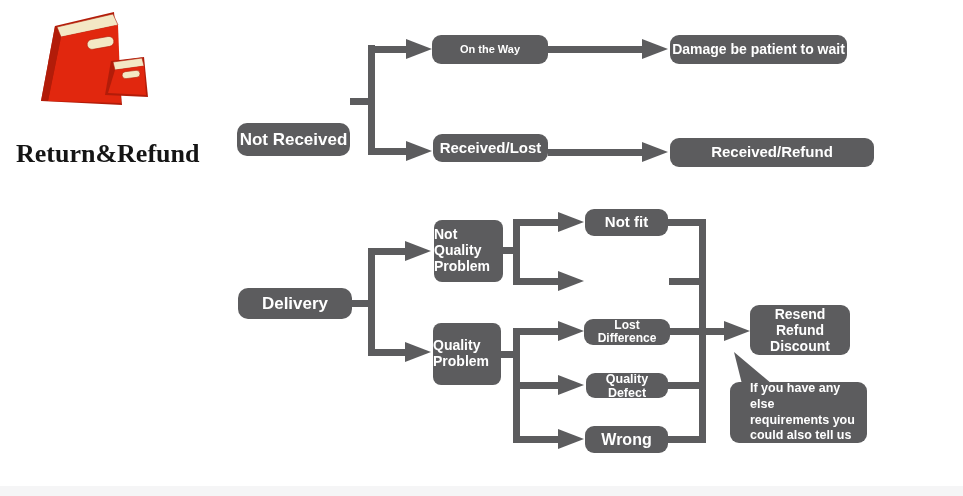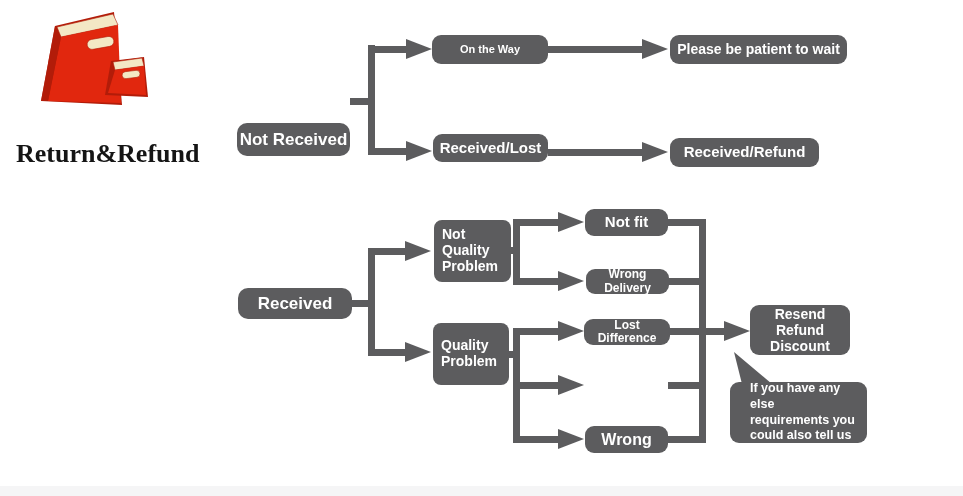--- a/index.html
+++ b/index.html
@@ -5,21 +5,21 @@
   html,body{margin:0;padding:0;background:#fff;}
   .stage{
     position:relative;width:963px;height:496px;background:#ffffff;overflow:hidden;
     font-family:"Liberation Sans",sans-serif;
   }
   .node{
     position:absolute;background:var(--node-gray,#5c5c5e);color:var(--label-white,#fff);
     font-weight:700;display:flex;align-items:center;justify-content:center;
     text-align:center;white-space:pre-line;line-height:1.12;border-radius:9px;
   }
-  .node.align-left{justify-content:flex-start;text-align:left;padding-left:8px;}
+  .node.align-left{justify-content:flex-start;text-align:left;}
   .hl,.vl{position:absolute;background:var(--node-gray,#5c5c5e);}
   .hl{height:7px;}
   .vl{width:7px;}
   .ar{
     position:absolute;width:0;height:0;
     border-top:10px solid transparent;border-bottom:10px solid transparent;
     border-left:26px solid var(--node-gray,#5c5c5e);
   }
   .logo-title{
     position:absolute;left:16px;top:124px;width:180px;
@@ -59,61 +59,61 @@
   <i class="hl" style="left:350px;top:98px;width:18px;"></i>
   <i class="vl" style="left:368px;top:45px;height:110px;"></i>
   <i class="hl" style="left:371px;top:46px;width:35px;"></i>
   <i class="ar" style="left:406px;top:39px;"></i>
   <i class="hl" style="left:371px;top:148px;width:35px;"></i>
   <i class="ar" style="left:406px;top:141px;"></i>
 
   <div class="node" style="left:432px;top:35px;width:116px;height:29px;font-size:11px;">On the Way</div>
   <i class="hl" style="left:548px;top:46px;width:94px;"></i>
   <i class="ar" style="left:642px;top:39px;"></i>
-  <div class="node" style="left:670px;top:35px;width:177px;height:29px;font-size:14px;">Please be patient to wait</div>
+  <div class="node" style="left:670px;top:35px;width:177px;height:29px;font-size:14px;">Damage be patient to wait</div>
 
   <div class="node" style="left:433px;top:134px;width:115px;height:28px;font-size:15px;">Received/Lost</div>
   <i class="hl" style="left:548px;top:149px;width:94px;"></i>
   <i class="ar" style="left:642px;top:142px;"></i>
-  <div class="node" style="left:670px;top:138px;width:149px;height:29px;font-size:15px;">Received/Refund</div>
+  <div class="node" style="left:670px;top:138px;width:204px;height:29px;font-size:15px;">Received/Refund</div>
 
-  <div class="node" style="left:238px;top:288px;width:114px;height:31px;font-size:17px;border-radius:10px;">Received</div>
+  <div class="node" style="left:238px;top:288px;width:114px;height:31px;font-size:17px;border-radius:10px;">Delivery</div>
 
   <i class="hl" style="left:352px;top:300px;width:16px;"></i>
   <i class="vl" style="left:368px;top:248px;height:108px;"></i>
   <i class="hl" style="left:375px;top:248px;width:30px;"></i>
   <i class="ar" style="left:405px;top:241px;"></i>
   <i class="hl" style="left:375px;top:349px;width:30px;"></i>
   <i class="ar" style="left:405px;top:342px;"></i>
 
   <div class="node align-left" style="left:434px;top:220px;width:69px;height:62px;font-size:14px;border-radius:8px;">Not
 Quality
 Problem</div>
   <i class="hl" style="left:503px;top:247px;width:12px;"></i>
   <i class="vl" style="left:513px;top:219px;height:66px;"></i>
   <i class="hl" style="left:520px;top:219px;width:38px;"></i>
   <i class="ar" style="left:558px;top:212px;"></i>
   <i class="hl" style="left:520px;top:278px;width:38px;"></i>
   <i class="ar" style="left:558px;top:271px;"></i>
 
   <div class="node" style="left:585px;top:209px;width:83px;height:27px;font-size:15px;">Not fit</div>
-  <div class="node" style="left:586px;top:269px;width:83px;height:25px;font-size:12px;">Wrong Delivery</div>
 
   <div class="node align-left" style="left:433px;top:323px;width:68px;height:62px;font-size:14px;border-radius:8px;">Quality
 Problem</div>
   <i class="hl" style="left:501px;top:351px;width:12px;"></i>
   <i class="vl" style="left:513px;top:328px;height:115px;"></i>
   <i class="hl" style="left:520px;top:328px;width:38px;"></i>
   <i class="ar" style="left:558px;top:321px;"></i>
   <i class="hl" style="left:520px;top:382px;width:38px;"></i>
   <i class="ar" style="left:558px;top:375px;"></i>
   <i class="hl" style="left:520px;top:436px;width:38px;"></i>
   <i class="ar" style="left:558px;top:429px;"></i>
 
   <div class="node" style="left:584px;top:319px;width:86px;height:26px;font-size:12px;">Lost Difference</div>
+  <div class="node" style="left:586px;top:373px;width:82px;height:25px;font-size:12.5px;">Quality Defect</div>
   <div class="node" style="left:585px;top:426px;width:83px;height:27px;font-size:16px;">Wrong</div>
 
   <i class="hl" style="left:668px;top:219px;width:31px;"></i>
   <i class="hl" style="left:669px;top:278px;width:30px;"></i>
   <i class="hl" style="left:670px;top:328px;width:29px;"></i>
   <i class="hl" style="left:668px;top:382px;width:31px;"></i>
   <i class="hl" style="left:668px;top:436px;width:31px;"></i>
   <i class="vl" style="left:699px;top:219px;height:224px;"></i>
   <i class="hl" style="left:706px;top:328px;width:18px;"></i>
   <i class="ar" style="left:724px;top:321px;"></i>

